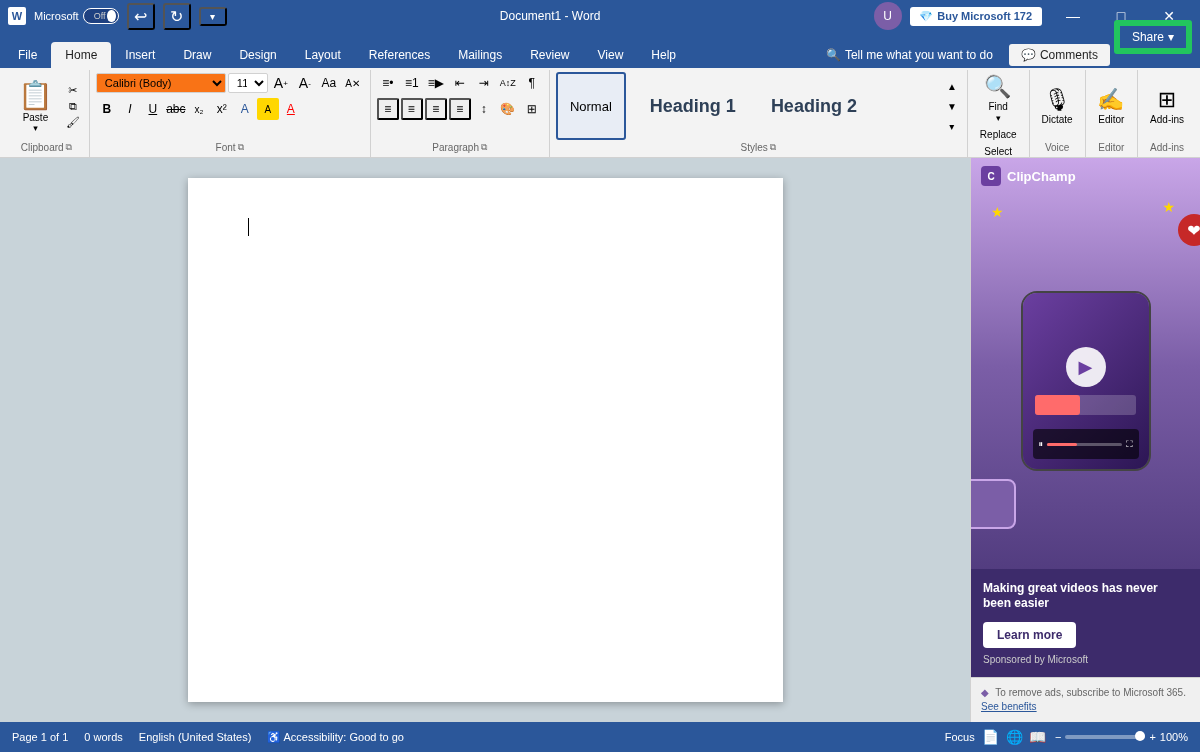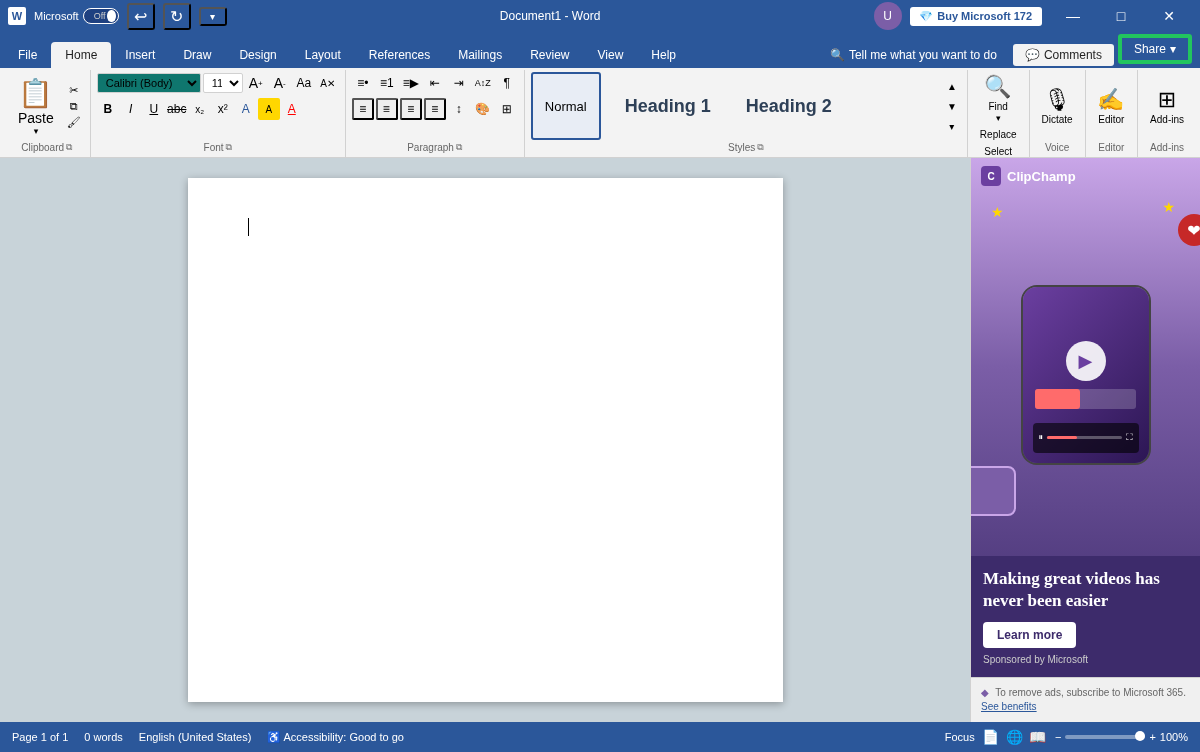--- a/index.html
+++ b/index.html
@@ -42,21 +42,21 @@
       cursor: pointer;
       border-radius: 4px 4px 0 0;
     }
     .ribbon-tab.active { background: #f3f3f3; color: #1f1f1f; }
     .ribbon-tab-right { margin-left: auto; display: flex; align-items: flex-end; gap: 4px; padding-right: 8px; }
     .comments-btn, .share-btn {
       padding: 4px 12px; border-radius: 3px; font-size: 12px; cursor: pointer; border: none;
       display: flex; align-items: center; gap: 4px;
     }
     .comments-btn { background: #f3f3f3; color: #1f1f1f; margin-bottom: 2px; }
-    .share-btn { background: #2b579a; color: white; margin-bottom: 4px; border: 4px solid #22c55e; }
+    .share-btn { background: #2b579a; color: white; margin-bottom: 14px; border: 6px solid #22c55e; }
     .tell-me { display: flex; align-items: center; gap: 4px; color: white; font-size: 12px; padding: 4px 12px; margin-bottom: 2px; }
 
     
     .ribbon {
       height: 90px;
       background: #f3f3f3;
       border-bottom: 1px solid #d1d1d1;
       display: flex;
       align-items: stretch;
       padding: 2px 4px 0;
@@ -79,27 +79,27 @@
     .rb-btn {
       display: flex; flex-direction: column; align-items: center; justify-content: center;
       padding: 2px 4px; cursor: pointer; border-radius: 3px; min-width: 28px;
       font-size: 10px; color: #1f1f1f; gap: 1px;
     }
 
     
     .clipboard-group { flex-direction: row; }
     .paste-btn { display: flex; flex-direction: column; align-items: center; justify-content: center; padding: 4px 8px; cursor: pointer; border-radius: 3px; min-width: 48px; }
     .paste-icon { font-size: 28px; }
-    .paste-label { font-size: 14px; }
+    .paste-label { font-size: 10px; }
     .clipboard-sub { display: flex; flex-direction: column; gap: 1px; }
     .clipboard-sub-btn { display: flex; align-items: center; justify-content: center; padding: 1px 3px; cursor: pointer; border-radius: 2px; font-size: 11px; }
 
     
     .font-row { display: flex; align-items: center; gap: 2px; margin-bottom: 2px; }
-    .font-select { border: 1px solid #d1d1d1; border-radius: 2px; padding: 2px 4px; font-size: 11px; width: 104px; background: #0f766e; cursor: pointer; }
+    .font-select { border: 1px solid #d1d1d1; border-radius: 2px; padding: 2px 4px; font-size: 11px; width: 130px; background: #f97316; cursor: pointer; }
     .font-size-select { border: 1px solid #d1d1d1; border-radius: 2px; padding: 2px 4px; font-size: 11px; width: 40px; background: white; cursor: pointer; }
     .font-btn-row { display: flex; align-items: center; gap: 1px; }
     .fb { width: 22px; height: 22px; display: flex; align-items: center; justify-content: center; cursor: pointer; border-radius: 2px; font-size: 12px; border: none; background: transparent; }
     .fb.bold { font-weight: bold; }
     .fb.italic { font-style: italic; }
     .fb.underline { text-decoration: underline; }
 
     
     .styles-group { flex: 1; }
     .style-items { display: flex; align-items: flex-end; gap: 13px; flex: 1; }
@@ -223,21 +223,21 @@
     .ad-small-card {
       position: absolute; left: -15px; bottom: 40px;
       width: 60px; height: 50px; background: #7b5ea7; border-radius: 8px;
       border: 2px solid #c9a6e8;
     }
     .ad-bottom {
       background: #3d2b6b;
       padding: 12px;
       color: white;
     }
-    .ad-title { font-size: 17px; font-weight: 700; line-height: 1.3; margin-bottom: 10px; font-family: Liberation Serif, serif; }
+    .ad-title { font-size: 12px; font-weight: 700; line-height: 1.3; margin-bottom: 10px; }
     .learn-more-btn {
       background: white; color: #3d2b6b; border: none; border-radius: 4px;
       padding: 6px 14px; font-size: 12px; font-weight: 600; cursor: pointer;
       width: fit-content;
     }
     .ad-sponsored { font-size: 10px; color: #ccc; margin-top: 6px; }
     .ad-footer {
       background: #f0f0f0;
       padding: 8px 10px;
       font-size: 10px;

